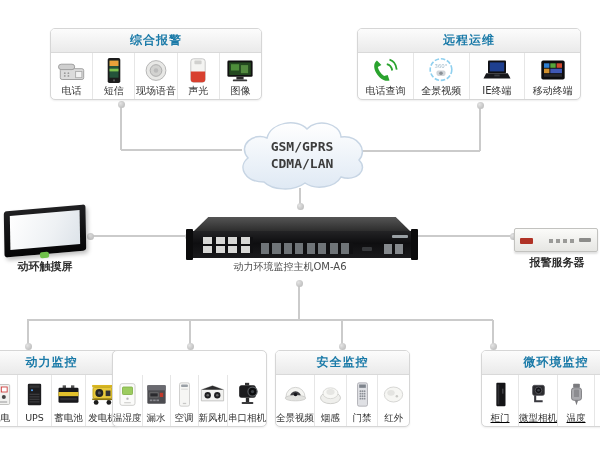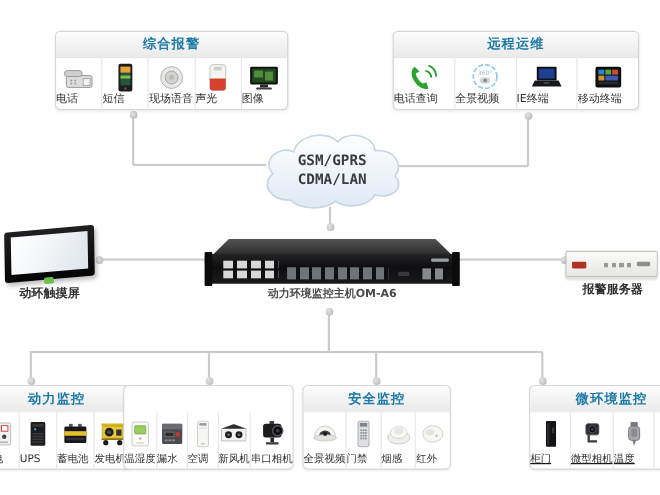--- a/index.html
+++ b/index.html
@@ -6,21 +6,21 @@
   .stage{position:relative;width:600px;height:450px;background:#fff;overflow:hidden;
          font-family:"DejaVu Sans","Liberation Sans",sans-serif;}
 
   
   .panel{position:absolute;background:#fff;border:1px solid #d6d6d6;border-radius:5px;
          box-shadow:0 1px 2px rgba(0,0,0,.07);}
   .panel-header{height:23px;line-height:23px;text-align:center;font-size:12px;font-weight:bold;
          color:#1a7aa8;background:linear-gradient(#fcfcfc,#eaeaea);
          border-bottom:1px solid #d9d9d9;border-radius:4px 4px 0 0;letter-spacing:1px;}
   .panel-items{position:absolute;top:24px;bottom:0;left:0;right:0;display:flex;}
-  .cell{flex:1;display:flex;flex-direction:column;align-items:flex-start;justify-content:flex-end;
+  .cell{flex:1;display:flex;flex-direction:column;align-items:center;justify-content:flex-end;
         border-left:1px solid #e6e6e6;padding:2px 0 3px;}
   .cell:first-child{border-left:none;}
   .cell-icon{flex:1;display:flex;align-items:center;justify-content:center;width:100%;}
   .cell-icon svg{width:30px;height:27px;}
   .cell-label{font-size:10px;color:#333;white-space:nowrap;line-height:11px;}
   .panel--b .cell-icon svg{width:27px;height:25px;}
   .panel--b .cell-label{font-size:9.5px;}
   .panel--micro .cell{flex:0 0 36px;text-decoration:underline;}
   .panel--micro .panel-items::after{content:"";flex:1;border-left:1px solid #e6e6e6;}
 
@@ -251,21 +251,21 @@
   <div class="host-top"></div>
   <div class="host-body"></div>
   <div class="host-ear" style="left:186px;"></div>
   <div class="host-ear" style="left:411px;"></div>
   <div class="hports hports-a"></div>
   <div class="hports hports-b"></div>
   <div class="hports hports-c"></div>
   <div class="hports hports-d"></div>
   <div class="host-logo"></div>
   <div class="host-led"></div>
-  <div class="dev-label dev-label--host" style="left:212px;top:260px;width:180px;font-weight:bold;">动力环境监控主机OM-A6</div>
+  <div class="dev-label dev-label--host" style="left:200px;top:260px;width:180px;">动力环境监控主机OM-A6</div>
 
   <div class="server">
     <div class="server-logo"></div>
     <div class="server-ports"></div>
     <div class="server-slot"></div>
   </div>
   <div class="dev-label" style="left:518px;top:255px;width:78px;">报警服务器</div>
 
   <div class="panel panel--b" style="left:-17px;top:350px;width:135px;height:75px;">
     <div class="panel-header">动力监控</div>
@@ -400,20 +400,30 @@
         <div class="cell">
           <div class="cell-icon">
             <svg viewBox="0 0 34 30">
               <path d="M5 18 a12 12 0 0 1 24 0 Z" fill="#f4f4f1" stroke="#c9c9c6"></path>
               <path d="M10 18 a7 7 0 0 1 14 0 Z" fill="#3c3c40"></path>
               <ellipse cx="17" cy="19.5" rx="13" ry="3.5" fill="#e2e2df" stroke="#c9c9c6"></ellipse>
               <circle cx="17" cy="15" r="2.2" fill="#15151a"></circle>
             </svg>
           </div>
           <div class="cell-label">全景视频</div>
+        </div>
+        <div class="cell">
+          <div class="cell-icon">
+            <svg viewBox="0 0 32 30">
+              <ellipse cx="16" cy="19" rx="12" ry="7" fill="#efefec" stroke="#c6c6c3"></ellipse>
+              <ellipse cx="16" cy="13.5" rx="9" ry="6.5" fill="#f8f8f5" stroke="#d2d2cf"></ellipse>
+              <ellipse cx="16" cy="12" rx="5" ry="3.5" fill="#e6e6e3"></ellipse>
+            </svg>
+          </div>
+          <div class="cell-label">烟感</div>
         </div>
         <div class="cell">
           <div class="cell-icon">
             <svg viewBox="0 0 30 30">
               <rect x="9" y="1" width="12" height="28" rx="2" fill="#dfe0e4" stroke="#a9aab0"></rect>
               <rect x="11" y="3" width="8" height="4" fill="#7e848c"></rect>
               <g fill="#8c9097">
                 <circle cx="12.5" cy="11" r="1.1"></circle>
                 <circle cx="15" cy="11" r="1.1"></circle>
                 <circle cx="17.5" cy="11" r="1.1"></circle>
@@ -427,30 +437,20 @@
                 <circle cx="15" cy="20" r="1.1"></circle>
                 <circle cx="17.5" cy="20" r="1.1"></circle>
               </g>
             </svg>
           </div>
           <div class="cell-label">门禁</div>
         </div>
         <div class="cell">
           <div class="cell-icon">
             <svg viewBox="0 0 32 30">
-              <ellipse cx="16" cy="19" rx="12" ry="7" fill="#efefec" stroke="#c6c6c3"></ellipse>
-              <ellipse cx="16" cy="13.5" rx="9" ry="6.5" fill="#f8f8f5" stroke="#d2d2cf"></ellipse>
-              <ellipse cx="16" cy="12" rx="5" ry="3.5" fill="#e6e6e3"></ellipse>
-            </svg>
-          </div>
-          <div class="cell-label">烟感</div>
-        </div>
-        <div class="cell">
-          <div class="cell-icon">
-            <svg viewBox="0 0 32 30">
               <ellipse cx="16" cy="15" rx="11" ry="9" fill="#f6f6f3" stroke="#cfcfcc"></ellipse>
               <ellipse cx="13" cy="13" rx="4.5" ry="3.5" fill="#e4e4e1"></ellipse>
               <circle cx="20" cy="17" r="1.5" fill="#c9c9c6"></circle>
             </svg>
           </div>
           <div class="cell-label">红外</div>
         </div>
       </div>
   </div>
   <div class="panel panel--b panel--micro" style="left:481px;top:350px;width:148px;height:75px;">

